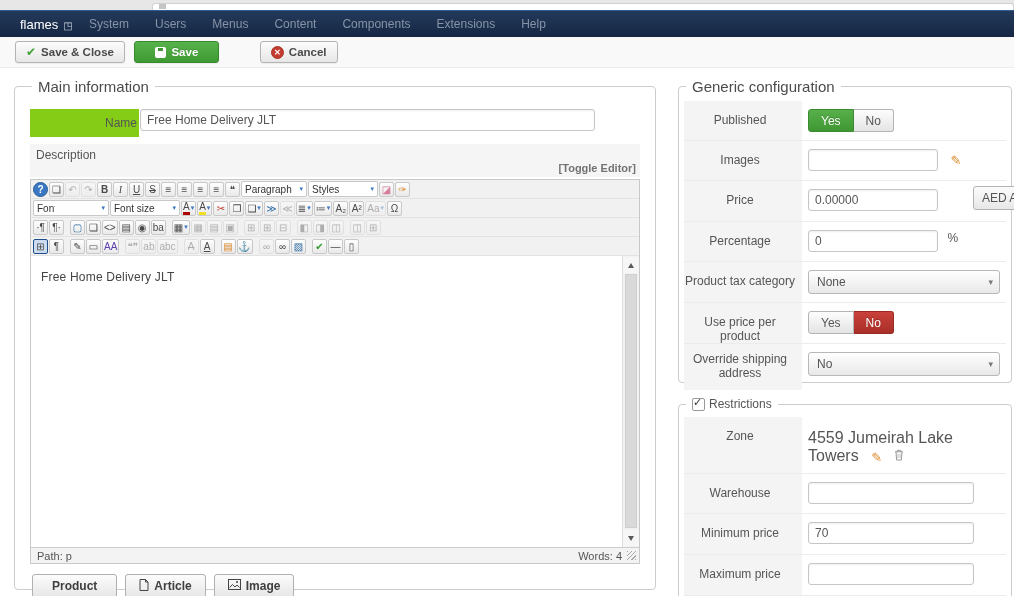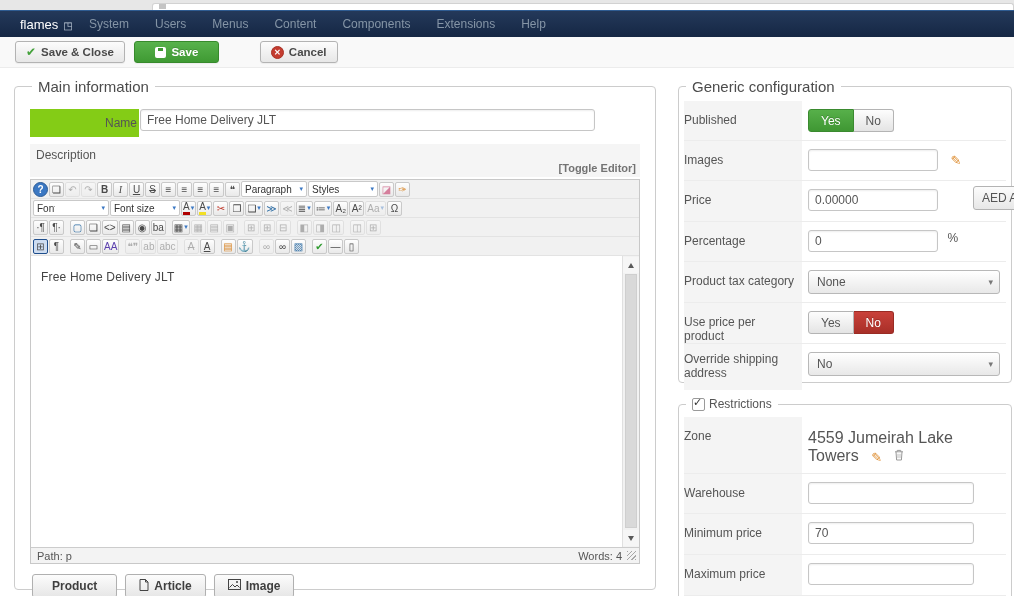--- a/index.html
+++ b/index.html
@@ -103,21 +103,21 @@
            background:linear-gradient(#fcfcfc,#e6e6e6);border:1px solid #b0b0b0;border-radius:3px;
            font-family:inherit;font-size:12px;font-weight:bold;color:#3f3f3f;cursor:pointer;
            box-shadow:0 1px 1px rgba(0,0,0,.05);}
   .big-btn.wide{padding:0 19px;}
 
   
   .cfg{margin-top:6px;}
   .cfg-row{display:flex;border-bottom:1px solid #ececec;min-height:40px;box-sizing:border-box;}
   .cfg-row:last-child{border-bottom:none;}
   .h41{min-height:41px;} .h46{min-height:46px;}
-  .cfg-lbl{width:118px;background:#f4f4f4;text-align:left;padding:12px 6px 0 0;
+  .cfg-lbl{width:118px;background:#f4f4f4;text-align:center;padding:12px 6px 0 0;
            font-size:12px;color:#555;box-sizing:border-box;line-height:14px;}
   .cfg-lbl.pt8{padding-top:8px;}
   .cfg-ctl{flex:1;padding:8px 0 8px 6px;position:relative;}
   .w130{width:116px;} 
   .select{display:inline-flex;align-items:center;justify-content:space-between;height:24px;
           border:1px solid #b8b8b8;border-radius:3px;background:linear-gradient(#ffffff,#e8e8e8);
           font-size:12px;color:#555;padding:0 6px 0 8px;box-sizing:border-box;cursor:pointer;}
   .select.w166{width:192px;}
   .car{font-size:9px;color:#777;margin-left:6px;}
   .tgl{display:inline-flex;}

